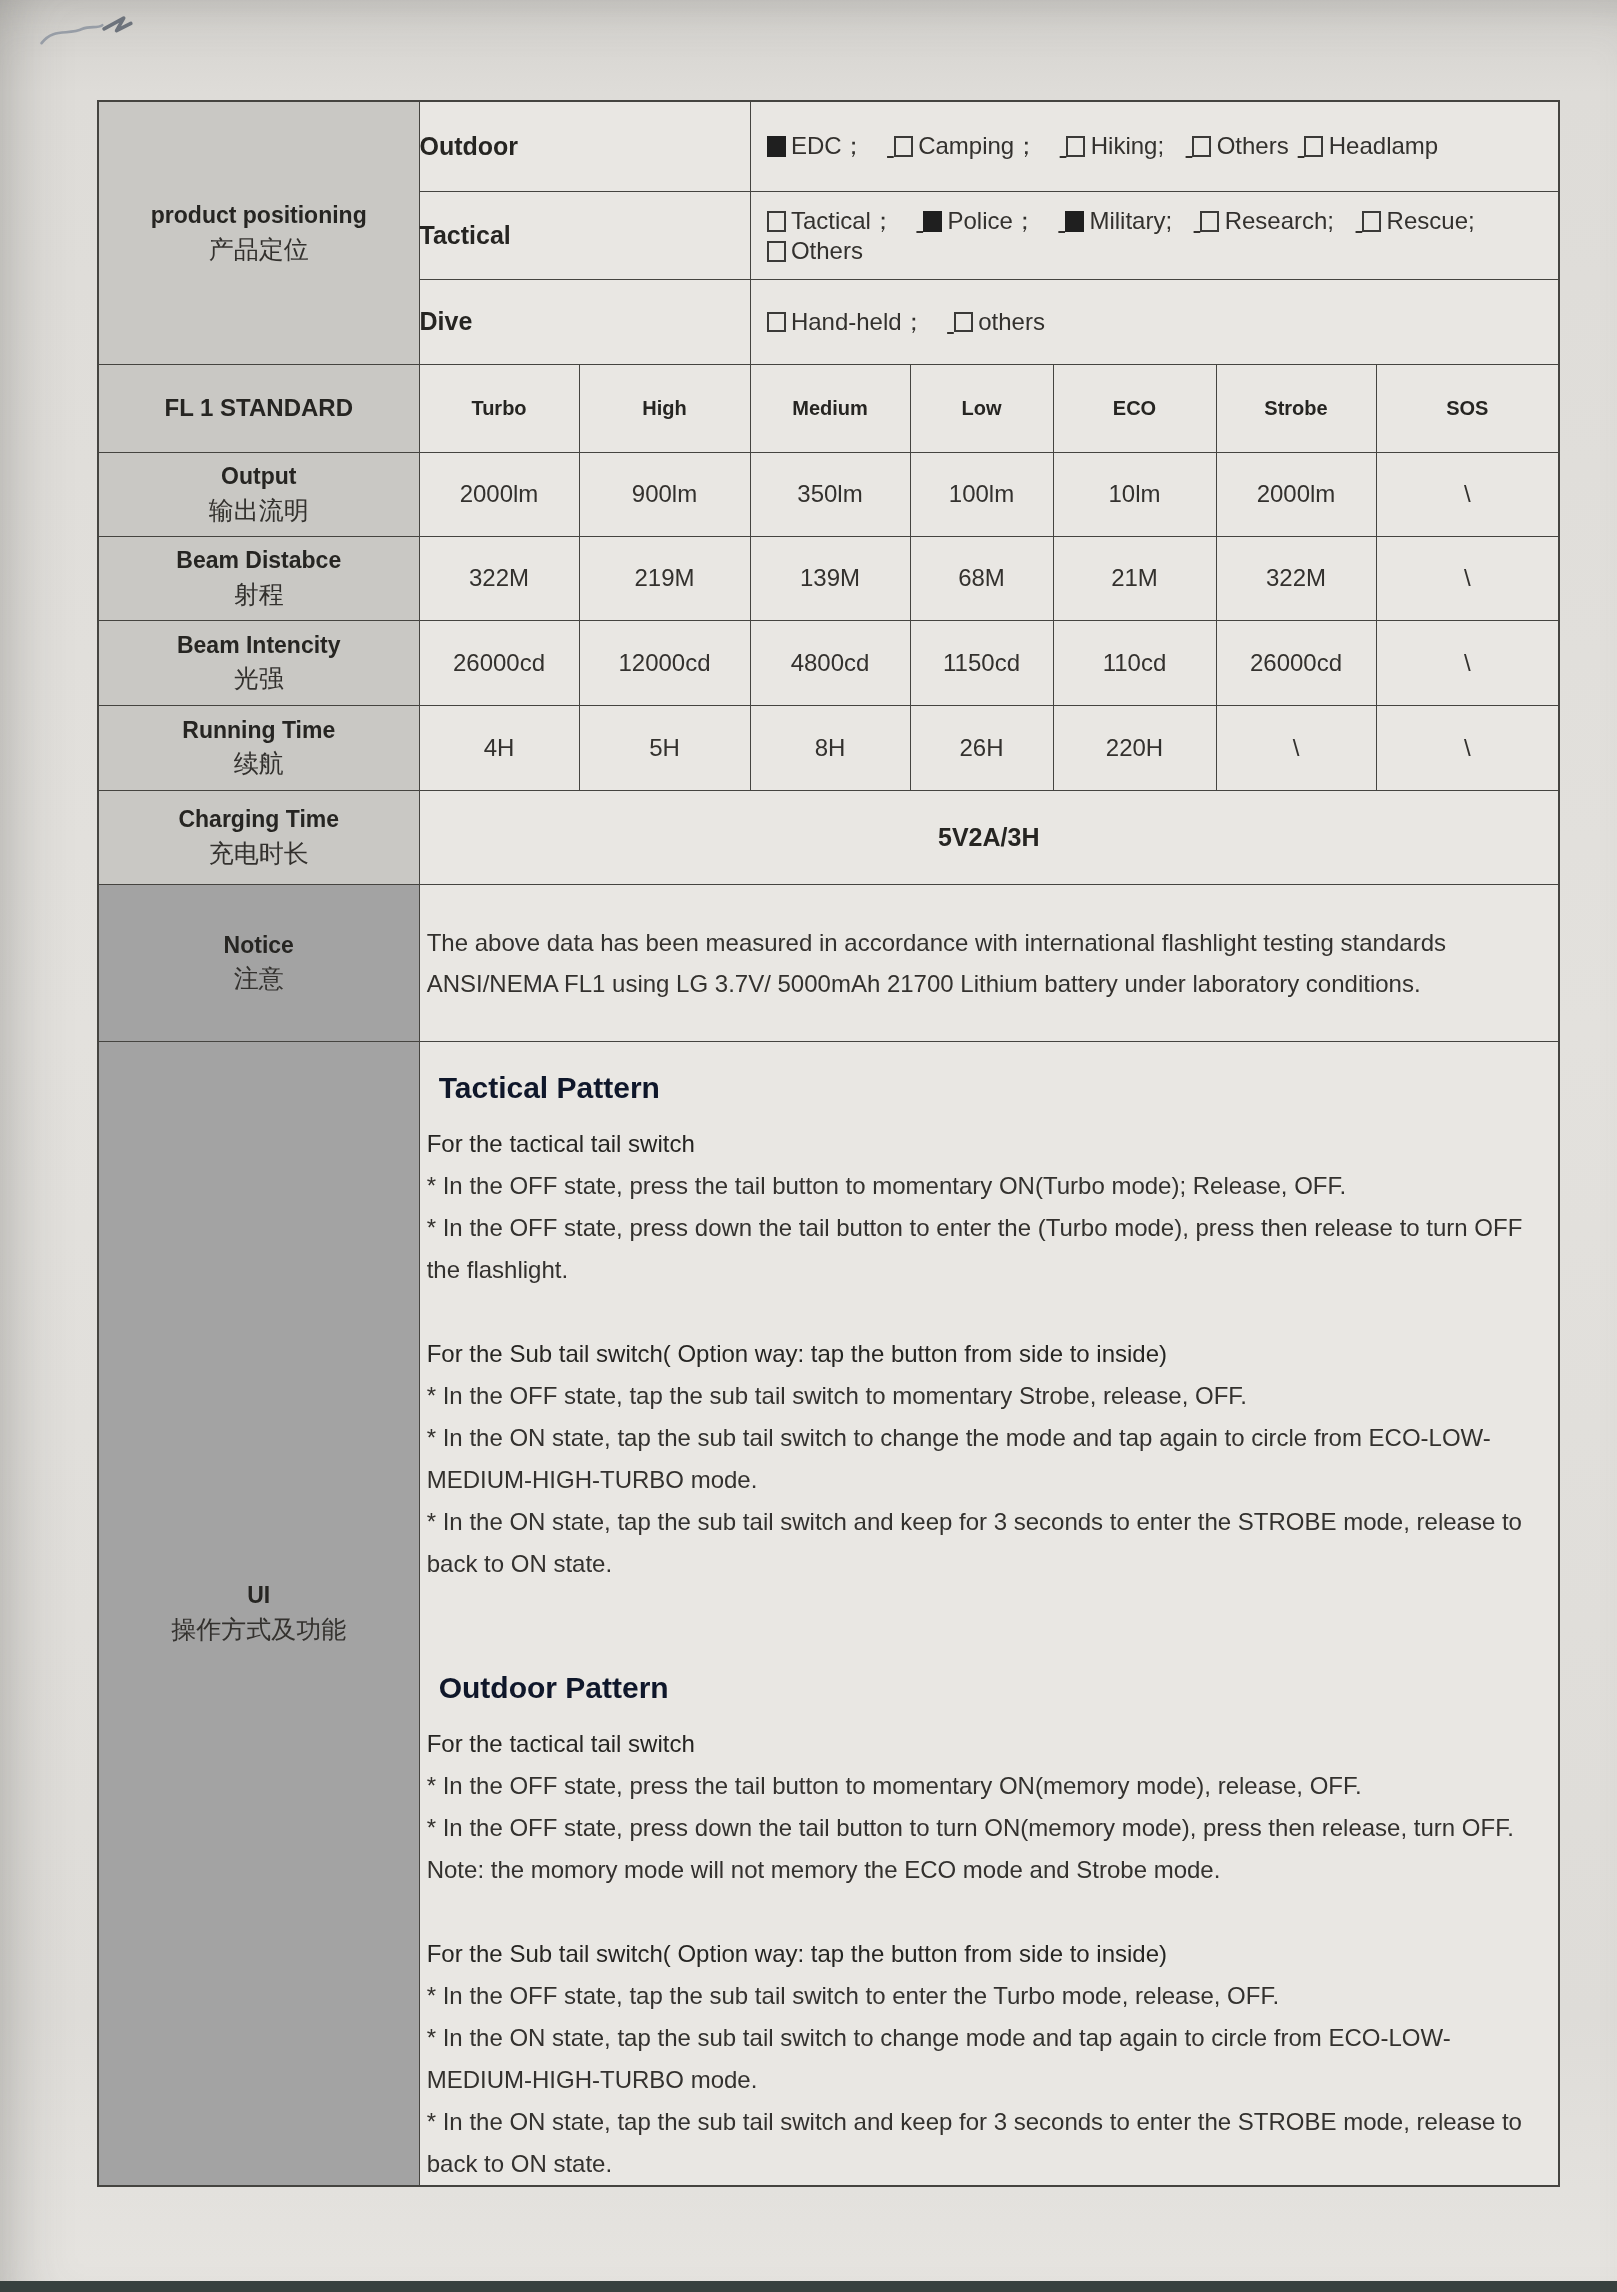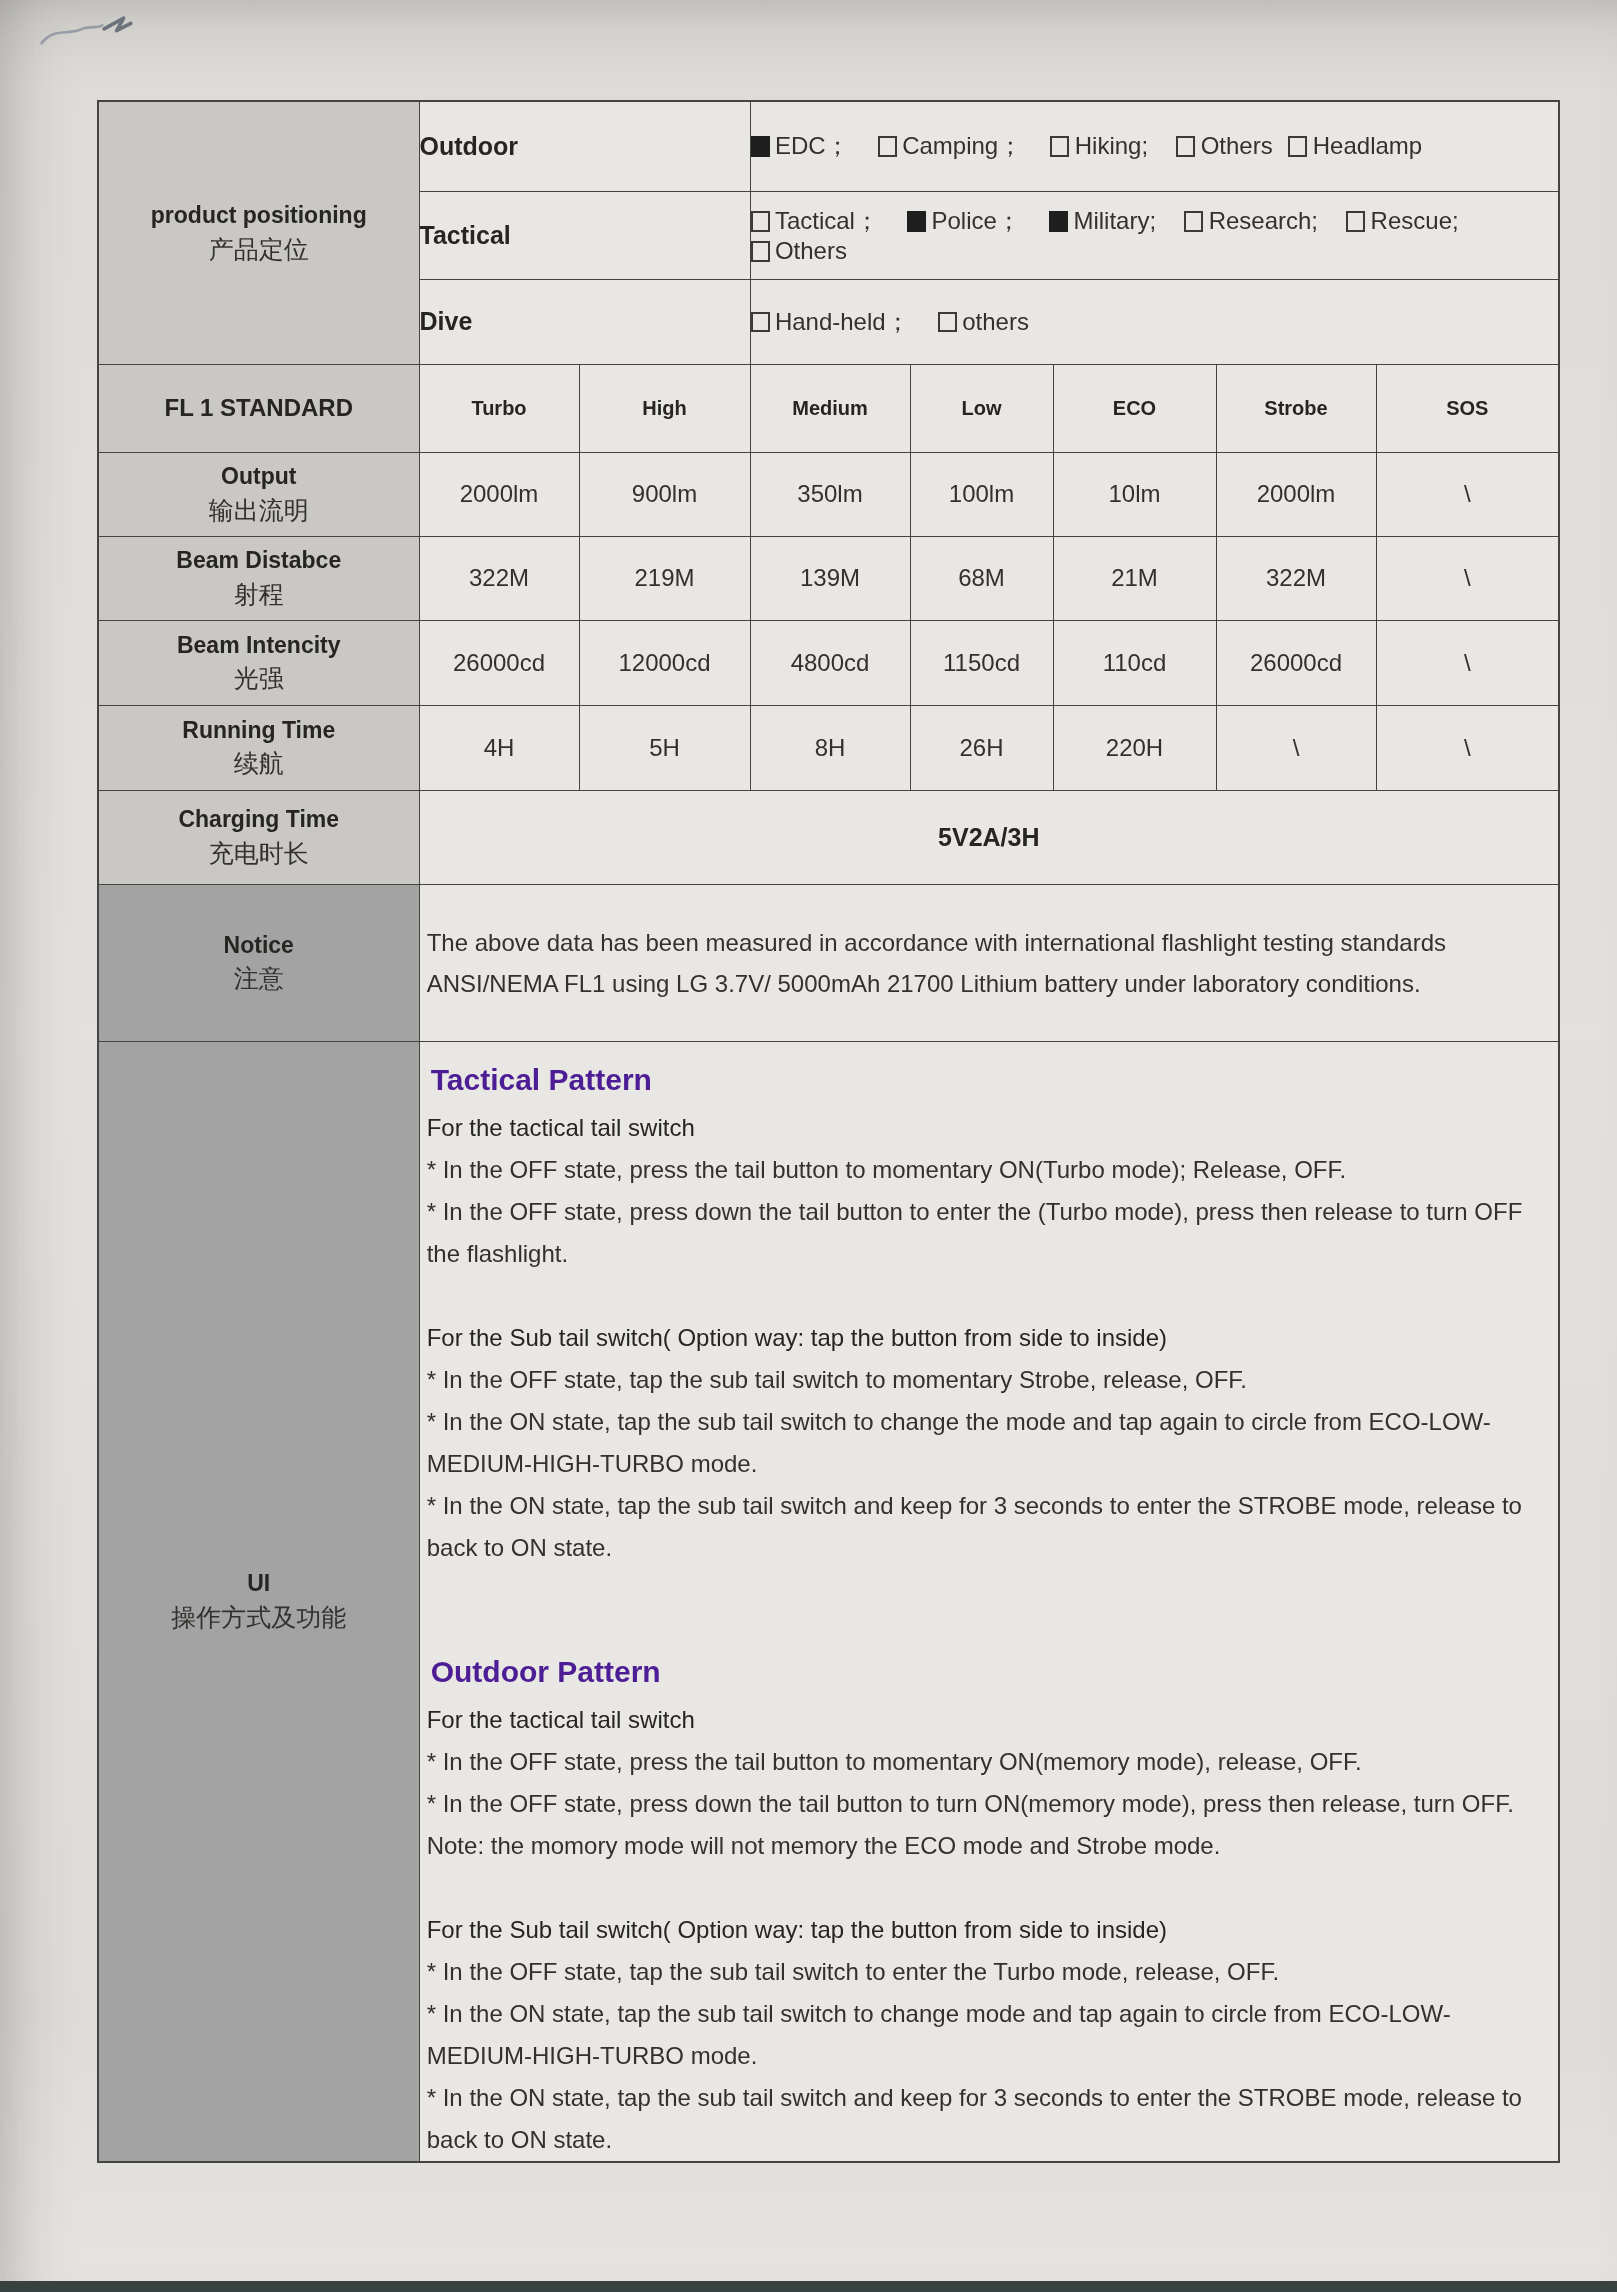--- a/index.html
+++ b/index.html
@@ -18,31 +18,31 @@
     position:absolute;left:97px;top:100px;width:1462px;height:1970px;
     border-collapse:collapse;table-layout:fixed;
     border:2.7px solid #454440;
   }
   td{border:1.8px solid #454440;background:#e9e7e3;vertical-align:middle;padding:0;}
   td.lbl{background:#c9c8c4;text-align:center;}
   td.lbl2{background:#a3a3a3;text-align:center;}
   .hdr-en{font-weight:bold;font-size:23px;line-height:30px;color:#262522;}
   .hdr-cn{font-size:25px;line-height:34px;margin-top:1.8px;}
   td.cat{font-weight:bold;font-size:25px;color:#262522;}
-  td.opts{padding-left:0;font-size:24px;}
+  td.opts{padding-left:16px;font-size:24px;text-decoration:underline;}
   .opt{display:inline-block;margin-right:21.5px;white-space:nowrap;}
   .cb{display:inline-block;width:19px;height:20.6px;border:2.7px solid #3b3a38;background:transparent;
       margin-right:5.4px;vertical-align:-2.7px;box-sizing:border-box;}
   .cb[data-checked="true"]{background:#1f1f1f;border-color:#1f1f1f;}
   td.mode{text-align:center;font-weight:bold;font-size:20px;color:#262522;}
   td.val{text-align:center;font-size:24px;}
   td.merge-val{text-align:center;font-weight:bold;font-size:25px;color:#262522;}
   td.notice-txt{font-size:24px;line-height:41px;padding:7.2px 27px 7.2px 7.2px;vertical-align:middle;}
   td.ui-cell{vertical-align:top;padding:10.7px 14.3px 0 7.2px;}
-  .ui-h1{font-size:30px;font-weight:bold;line-height:47px;color:#4c1d95;margin:4px;}
+  .ui-h1{font-size:30px;font-weight:bold;line-height:47px;color:#0f172a;margin:12px;}
   .ui-h2{font-size:24px;font-weight:normal;line-height:42px;color:#262522;margin:0;}
   .ui-p{font-size:24px;line-height:42px;margin:0;}
   .gap{margin-top:42px;}
   .biggap{margin-top:79px;}
 </style>
 </head>
 <body>
 
 <div class="scan-shade"></div>
 

